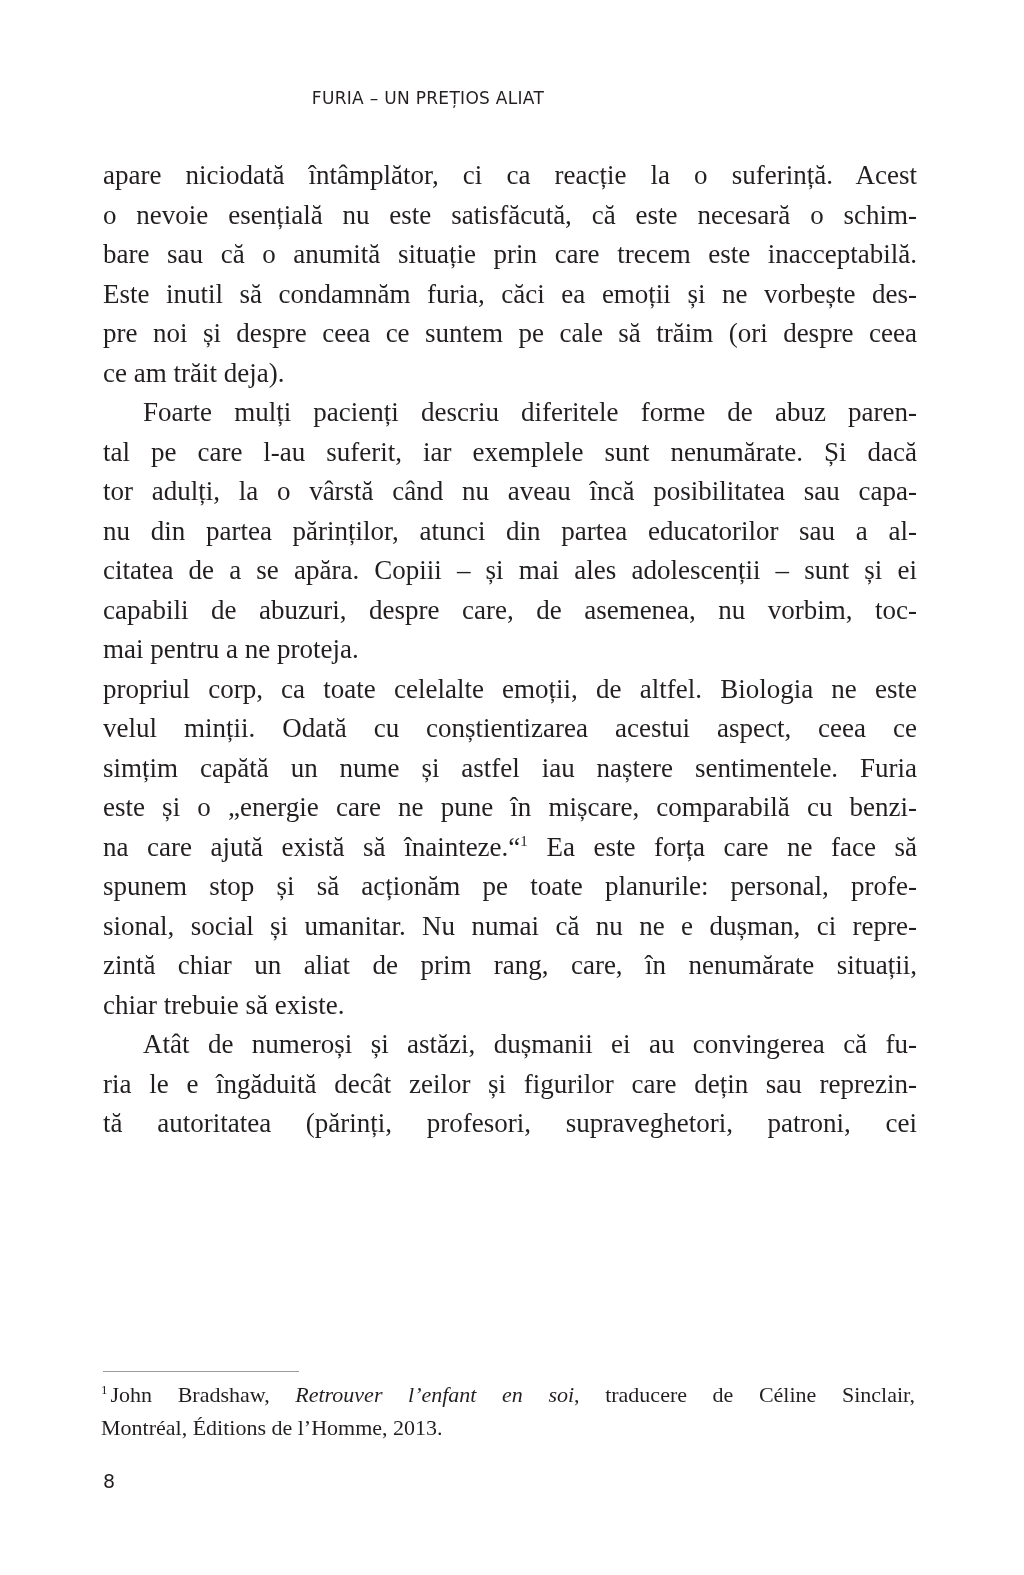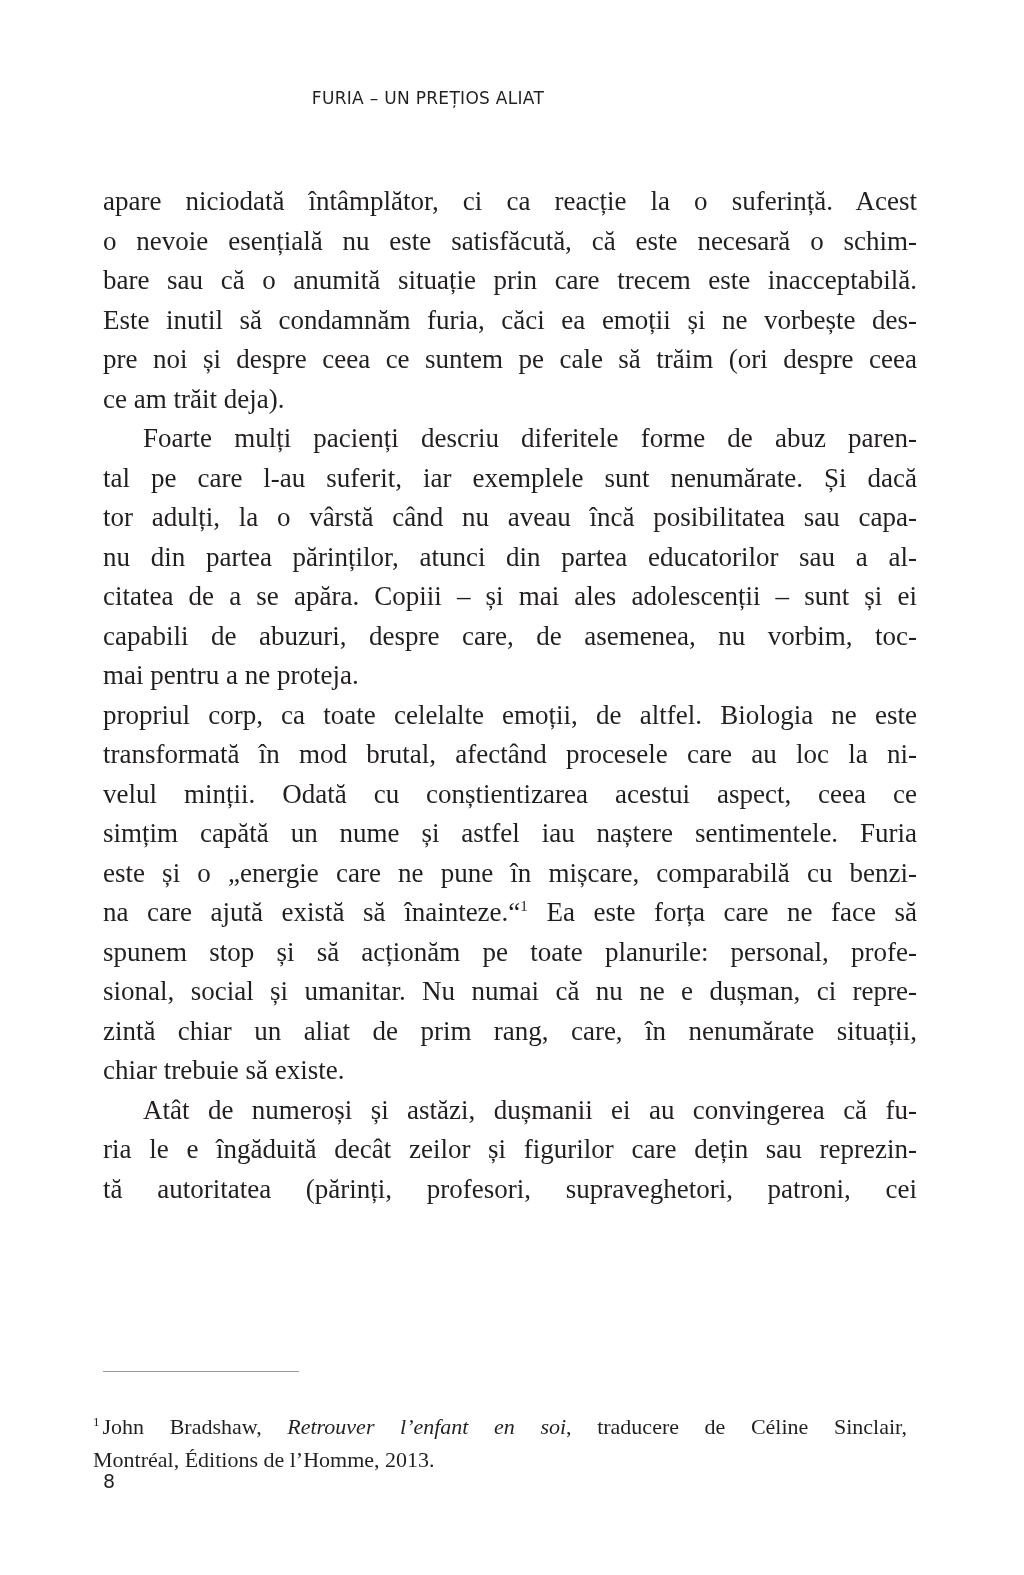--- a/index.html
+++ b/index.html
@@ -2,35 +2,35 @@
 <html><head>
 <meta charset="utf-8">
 <style>
   html, body { margin: 0; padding: 0; background: #ffffff; }
   body { width: 1024px; height: 1575px; position: relative; overflow: hidden; color: #231f20; }
   .running-head {
     position: absolute; top: 88px; left: 0; width: 844px; text-align: center;
     font-family: "DejaVu Sans", sans-serif; font-size: 17px; letter-spacing: 0.3px; color: #231f20; margin-left: 6px;
   }
   .body-text {
-    position: absolute; top: 156px; left: 103px; width: 814px; margin-top: 26px;
+    position: absolute; top: 156px; left: 103px; width: 814px;
   }
   .line {
     font-family: "Liberation Serif", serif; font-size: 27px;
     height: 39.5px; line-height: 39.5px; white-space: nowrap;
     text-align: justify; text-align-last: justify;
   }
   .line.last { text-align-last: left; }
   .line.indent { text-indent: 40px; }
   sup.fnref { font-size: 15px; vertical-align: 0; position: relative; top: -10px; }
   .footnote-rule {
     position: absolute; top: 1371px; left: 103px; width: 196px; height: 1px; background: #9a9a9a;
   }
   .footnote {
-    position: absolute; top: 1378px; left: 93px; width: 814px; margin-top: 32px;
+    position: absolute; top: 1378px; left: 101px; width: 814px;
   }
   .fn-line {
     font-family: "Liberation Serif", serif; font-size: 22px; height: 33px; line-height: 33px;
     white-space: nowrap; text-align: justify; text-align-last: justify;
   }
   .fn-line.last { text-align-last: left; }
   .fn-mark { font-size: 13px; position: relative; top: -8px; margin-right: 3px; }
   .page-number {
     position: absolute; top: 1470px; left: 103px;
     font-family: "DejaVu Sans", sans-serif; font-size: 19px; color: #231f20;
@@ -57,21 +57,20 @@
     <div class="line">tal pe care l-au suferit, iar exemplele sunt nenumărate. Și dacă</div>
     <div class="line">tor adulți, la o vârstă când nu aveau încă posibilitatea sau capa-</div>
     <div class="line">nu din partea părinților, atunci din partea educatorilor sau a al-</div>
     <div class="line">citatea de a se apăra. Copiii – și mai ales adolescenții – sunt și ei</div>
     <div class="line">capabili de abuzuri, despre care, de asemenea, nu vorbim, toc-</div>
     <div class="line last">mai pentru a ne proteja.</div>
   </div>
 
   <div>
     <div class="line">propriul corp, ca toate celelalte emoții, de altfel. Biologia ne este</div>
-    <div class="line">transformată în mod brutal, afectând procesele care au loc la ni-</div>
     <div class="line">velul minții. Odată cu conștientizarea acestui aspect, ceea ce</div>
     <div class="line">simțim capătă un nume și astfel iau naștere sentimentele. Furia</div>
     <div class="line">este și o „energie care ne pune în mișcare, comparabilă cu benzi-</div>
     <div class="line"><span>na care ajută există să înainteze.“</span><sup class="fnref">1</sup><span> Ea este forța care ne face să</span></div>
     <div class="line">spunem stop și să acționăm pe toate planurile: personal, profe-</div>
     <div class="line">sional, social și umanitar. Nu numai că nu ne e dușman, ci repre-</div>
     <div class="line">zintă chiar un aliat de prim rang, care, în nenumărate situații,</div>
     <div class="line last">chiar trebuie să existe.</div>
   </div>
 

